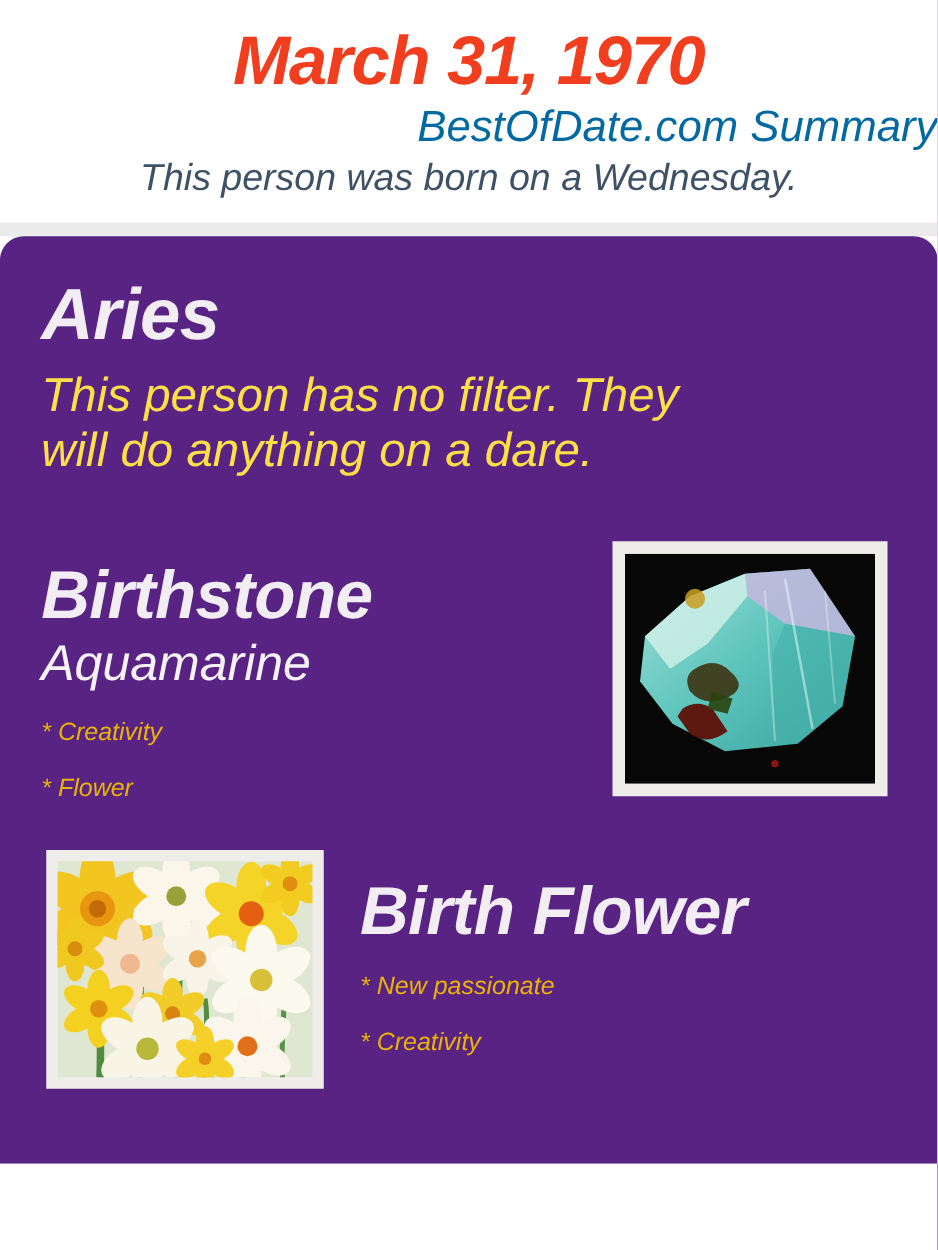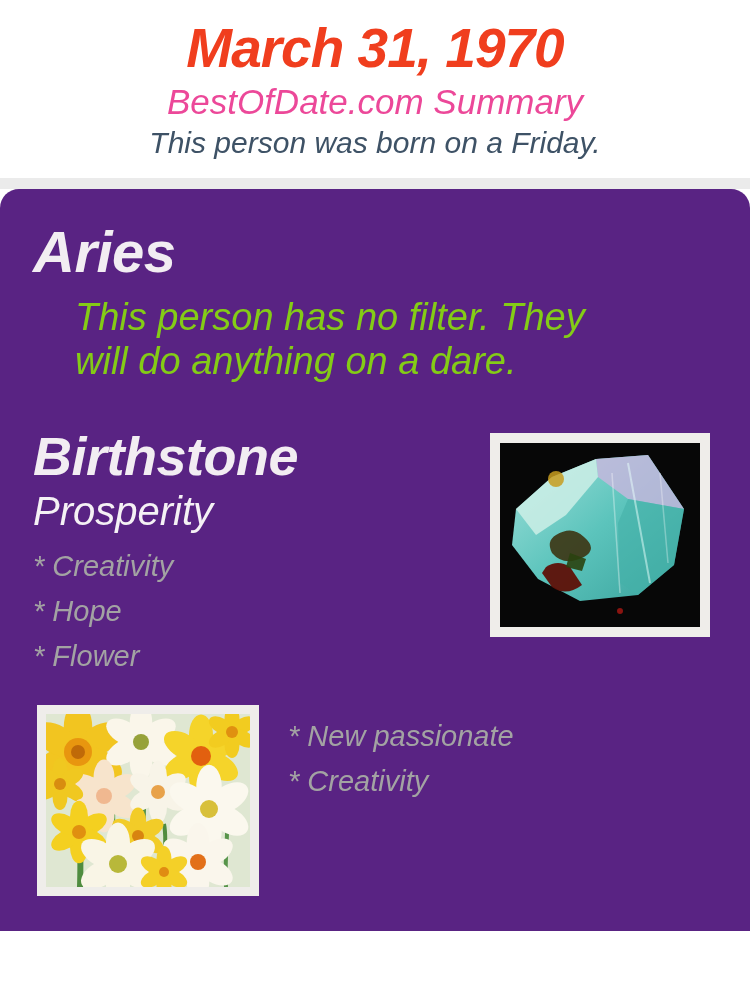--- a/index.html
+++ b/index.html
@@ -21,21 +21,22 @@
     padding-top: 16px;
     font-size: 55px;
     font-weight: bold;
     letter-spacing: -1px;
     line-height: 64px;
     color: #f03e1e;
   }
   .subtitle {
     font-size: 35px;
     line-height: 43px;
-    color: #ec4899;
+    color: #0369a1;
+    text-align: right;
   }
   .tagline {
     font-size: 30px;
     line-height: 40px;
     color: #3e5266;
   }
 
   .divider { height: 11px; background: #ebebeb; }
 
   
@@ -52,43 +53,43 @@
     font-size: 58px;
     font-weight: bold;
     line-height: 62px;
     letter-spacing: -0.5px;
     color: #f2edf2;
   }
   .zodiac-desc { margin-top: 12px; }
   .zodiac-desc .line {
     font-size: 38px;
     line-height: 44px;
-    color: #84cc16;
+    color: #fde047;
     white-space: nowrap;
-    margin-left: 42px;
   }
 
   .section-heading {
     font-size: 54px;
     font-weight: bold;
     line-height: 58px;
     letter-spacing: -0.5px;
     color: #f2edf2;
+    margin-top: 20px;
   }
   .section-name {
     font-size: 40px;
     line-height: 48px;
     margin-top: 2px;
     color: #f5f1f5;
   }
   .trait {
-    font-size: 29px;
+    font-size: 20px;
     line-height: 34px;
     margin-top: 11px;
-    color: #a3a3a3;
+    color: #eab308;
     white-space: nowrap;
   }
   .trait.first { margin-top: 14px; }
 
   .birthstone-row {
     margin-top: 44px;
     display: flex;
     justify-content: space-between;
     align-items: flex-start;
   }
@@ -109,39 +110,38 @@
   .photo-frame svg { display: block; }
 </style>
 </head>
 <body>
 
 <div class="card">
 
   <div class="header">
     <div class="date-title">March 31, 1970</div>
     <div class="subtitle">BestOfDate.com Summary</div>
-    <div class="tagline">This person was born on a Friday.</div>
+    <div class="tagline">This person was born on a Wednesday.</div>
   </div>
 
   <div class="divider"></div>
 
   <div class="purple-body">
 
     <div class="zodiac-sign">Aries</div>
     <div class="zodiac-desc">
       <div class="line">This person has no filter. They</div>
       <div class="line">will do anything on a dare.</div>
     </div>
 
     <div class="birthstone-row">
       <div class="birthstone-text">
         <div class="section-heading">Birthstone</div>
-        <div class="section-name">Prosperity</div>
+        <div class="section-name">Aquamarine</div>
         <div class="trait first">* Creativity</div>
-        <div class="trait">* Hope</div>
         <div class="trait">* Flower</div>
       </div>
 
       <div class="photo-frame stone-frame">
         <svg width="200" height="184" viewBox="0 0 200 184" xmlns="http://www.w3.org/2000/svg">
           <defs>
             <linearGradient id="aq" x1="0" y1="0" x2="1" y2="1">
               <stop offset="0" stop-color="#9fe0da"></stop>
               <stop offset="0.5" stop-color="#5cc4bc"></stop>
               <stop offset="1" stop-color="#39a29c"></stop>
@@ -208,19 +208,20 @@
           <use href="#fl" fill="#f0c820" transform="translate(14,70)"></use>
           <circle cx="14" cy="70" r="6" fill="#d88c10"></circle>
           <use href="#fl" fill="#f2cc20" transform="translate(186,18)"></use>
           <circle cx="186" cy="18" r="6" fill="#e09010"></circle>
           <use href="#fl" fill="#f4d028" transform="translate(118,158)"></use>
           <circle cx="118" cy="158" r="5" fill="#e08c12"></circle>
         </svg>
       </div>
 
       <div class="flower-text">
+        <div class="section-heading">Birth Flower</div>
         <div class="trait first">* New passionate</div>
         <div class="trait">* Creativity</div>
       </div>
     </div>
 
   </div>
 </div>
 
 </body></html>

